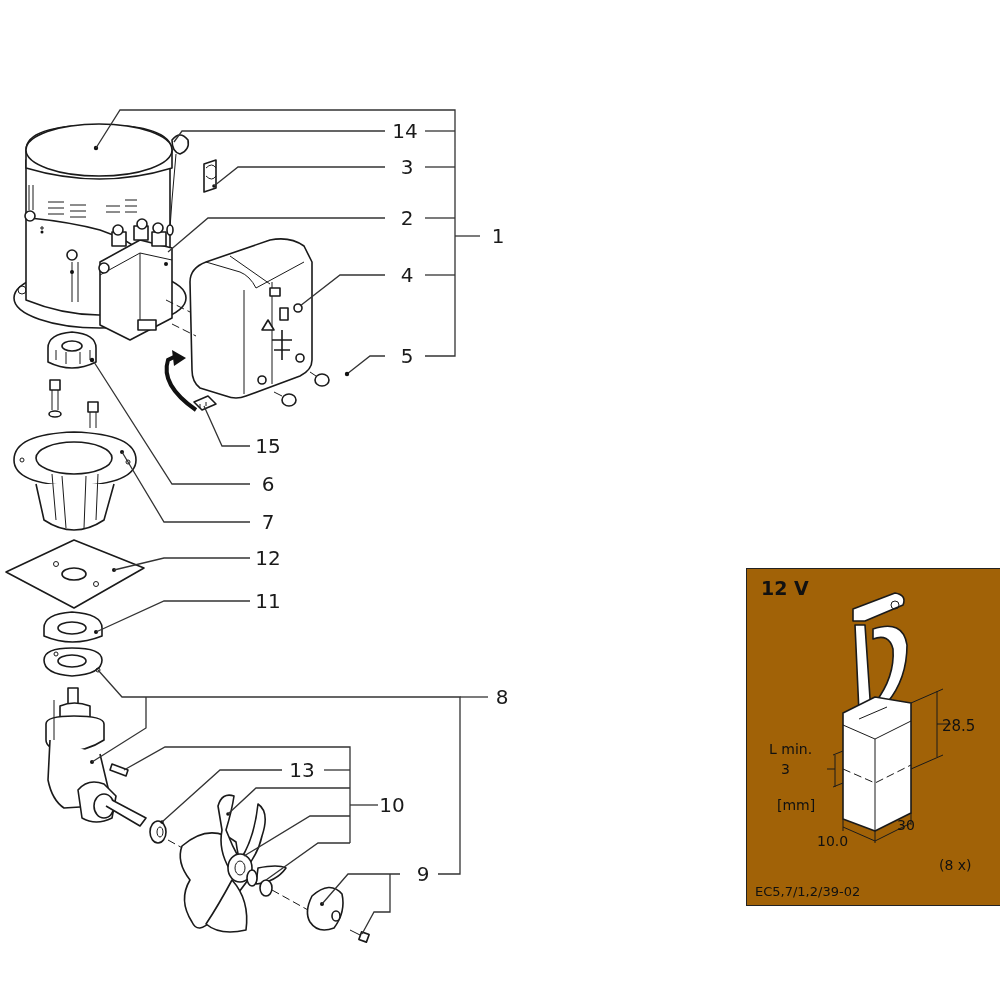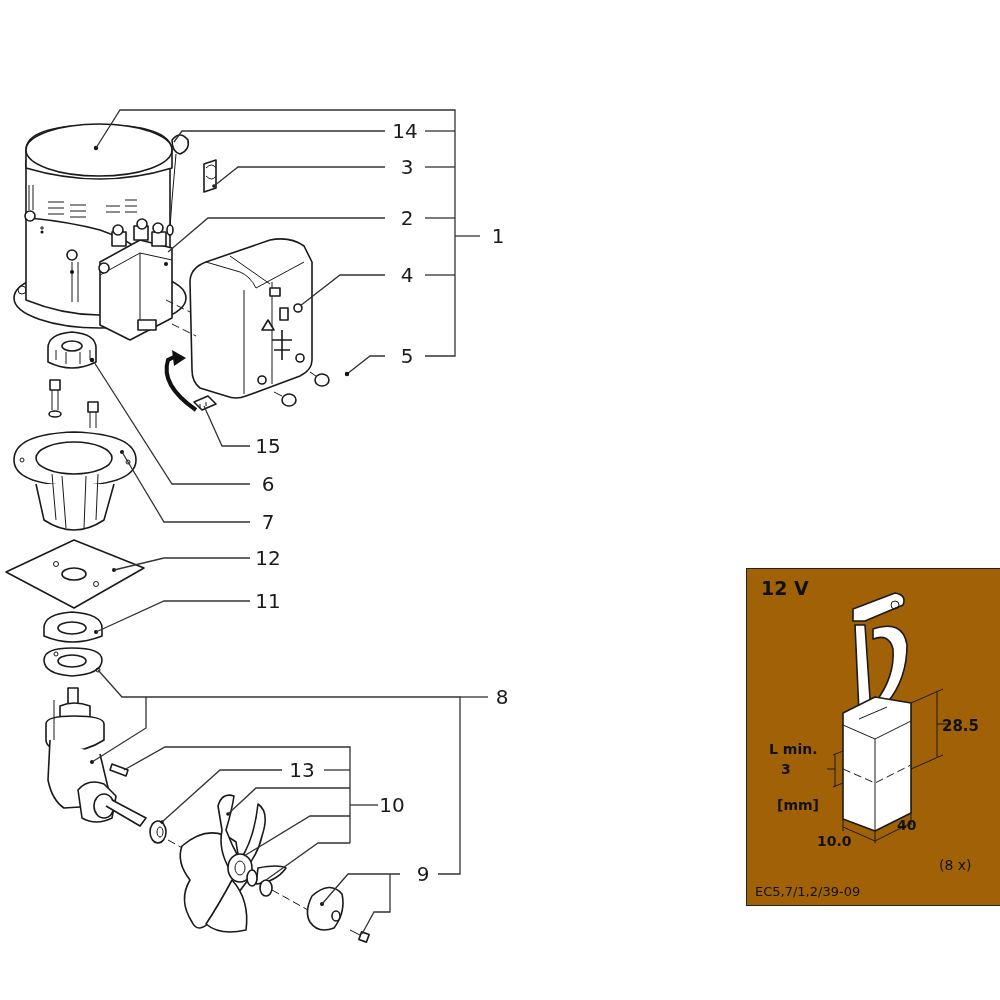--- a/index.html
+++ b/index.html
@@ -10,21 +10,21 @@
   .lead { stroke: #333; stroke-width: 1.3; fill: none; }
   .part { stroke: #1a1a1a; stroke-width: 1.6; fill: #fff; stroke-linejoin: round; }
   .thin { stroke: #1a1a1a; stroke-width: 1; fill: none; }
   .dash { stroke: #1a1a1a; stroke-width: 1; fill: none; stroke-dasharray: 8 4; }
   .dot { fill: #111; }
   #inset { position: absolute; left: 728px; top: 568px; width: 262px; height: 338px;
            border: 1.5px solid #222; background: #a16207; box-sizing: border-box; margin-left: 18px; }
   #inset .title { position: absolute; left: 14px; top: 8px; font-size: 19px; font-weight: bold; color: #111; }
   #inset .code { position: absolute; left: 8px; bottom: 6px; font-size: 13px; color: #111; }
   #inset .qty { position: absolute; left: 192px; top: 288px; font-size: 14px; color: #111; }
-  #inset .dim { position: absolute; font-size: 14px; color: #111; font-weight: bold; }
+  #inset .dim { position: absolute; font-size: 14px; color: #111; }
 </style>
 </head>
 <body>
 
 <svg id="diagram" viewBox="0 0 1000 1000" xmlns="http://www.w3.org/2000/svg">
 
   <g>
 
     <ellipse class="part" cx="100" cy="298" rx="86" ry="30"></ellipse>
     <circle class="thin" cx="22" cy="290" r="4"></circle>
@@ -297,17 +297,17 @@
     <path class="thin" d="M190 155 L204 155"></path>
     <path class="thin" d="M96 182 L86 186 M96 214 L86 218"></path>
     <path class="thin" d="M88 186 L88 218 M80 200 L88 200"></path>
     <path class="thin" d="M96 250 L96 262 M128 262 L128 274 M164 244 L164 256"></path>
     <path class="thin" d="M96 258 L128 272 L164 254"></path>
   </svg>
   <div class="dim" style="left:195px; top:148px; font-size:15px;">28.5</div>
   <div class="dim" style="left:22px; top:172px;">L min.</div>
   <div class="dim" style="left:34px; top:192px;">3</div>
   <div class="dim" style="left:30px; top:228px;">[mm]</div>
-  <div class="dim" style="left:150px; top:248px;">40</div>
+  <div class="dim" style="left:150px; top:248px;">30</div>
   <div class="dim" style="left:70px; top:264px;">10.0</div>
   <div class="qty">(8 x)</div>
-  <div class="code">EC5,7/1,2/39-09</div>
+  <div class="code">EC5,7/1,2/39-02</div>
 </div>
 
 </body></html>

